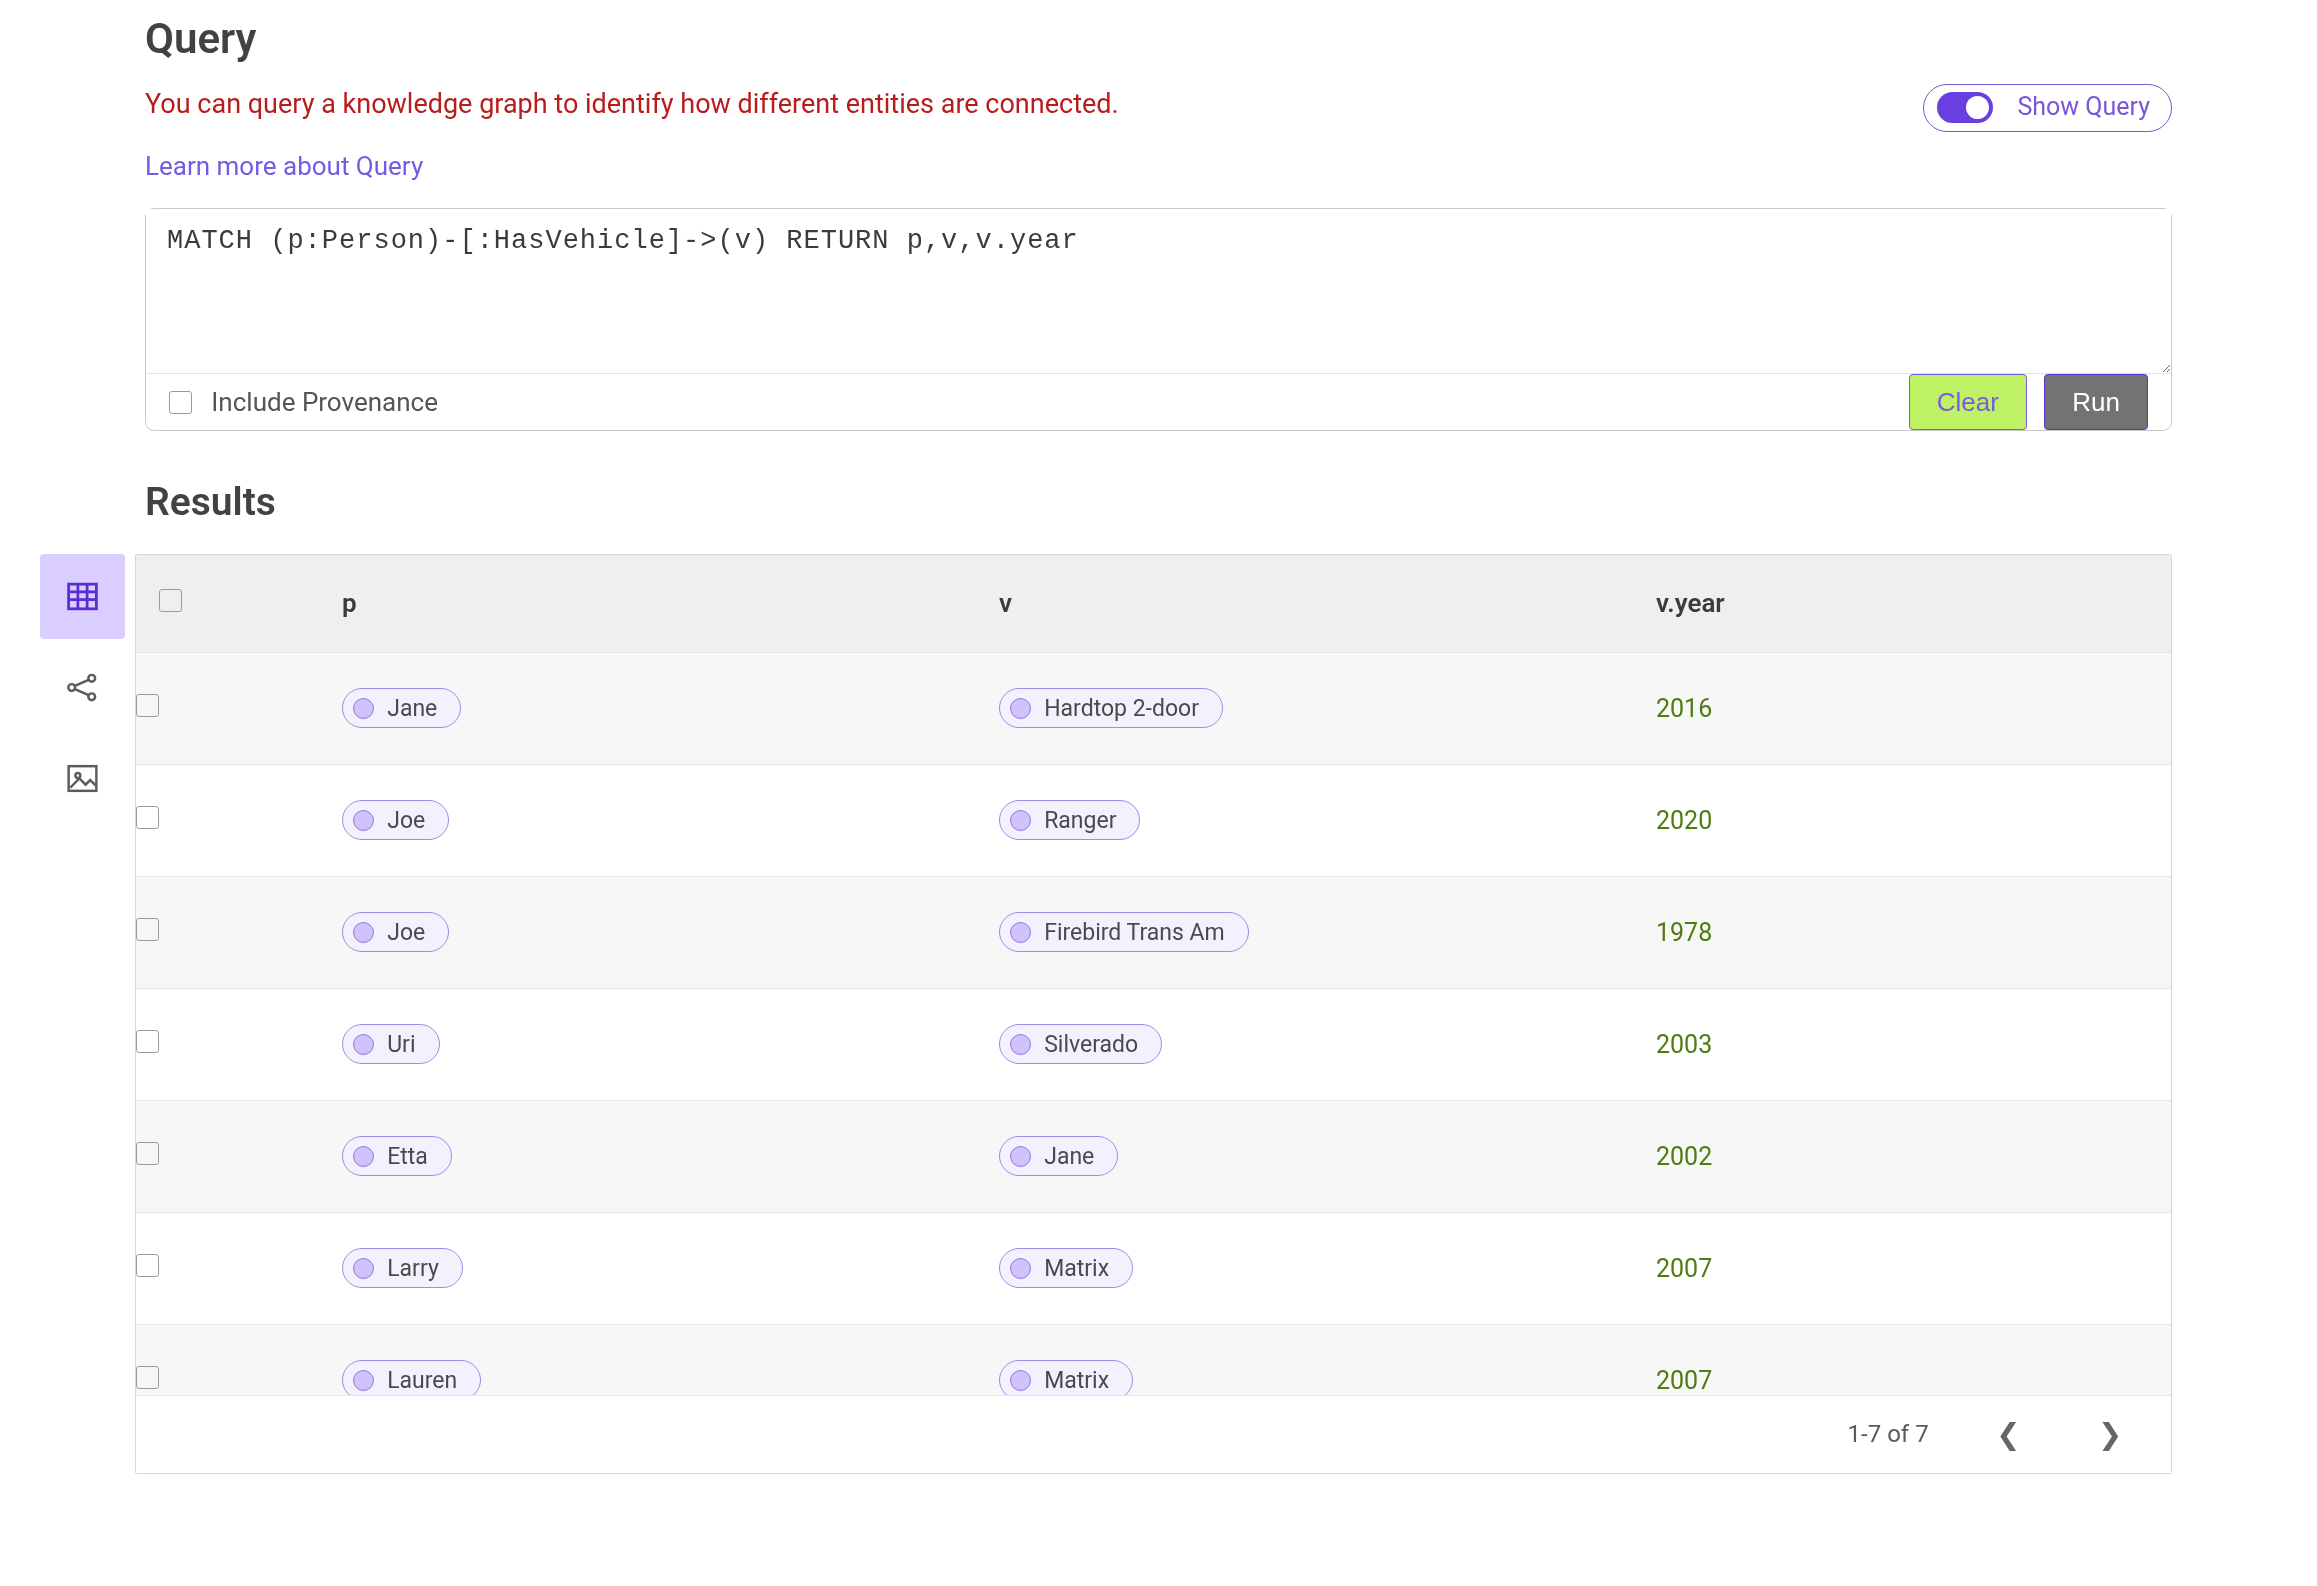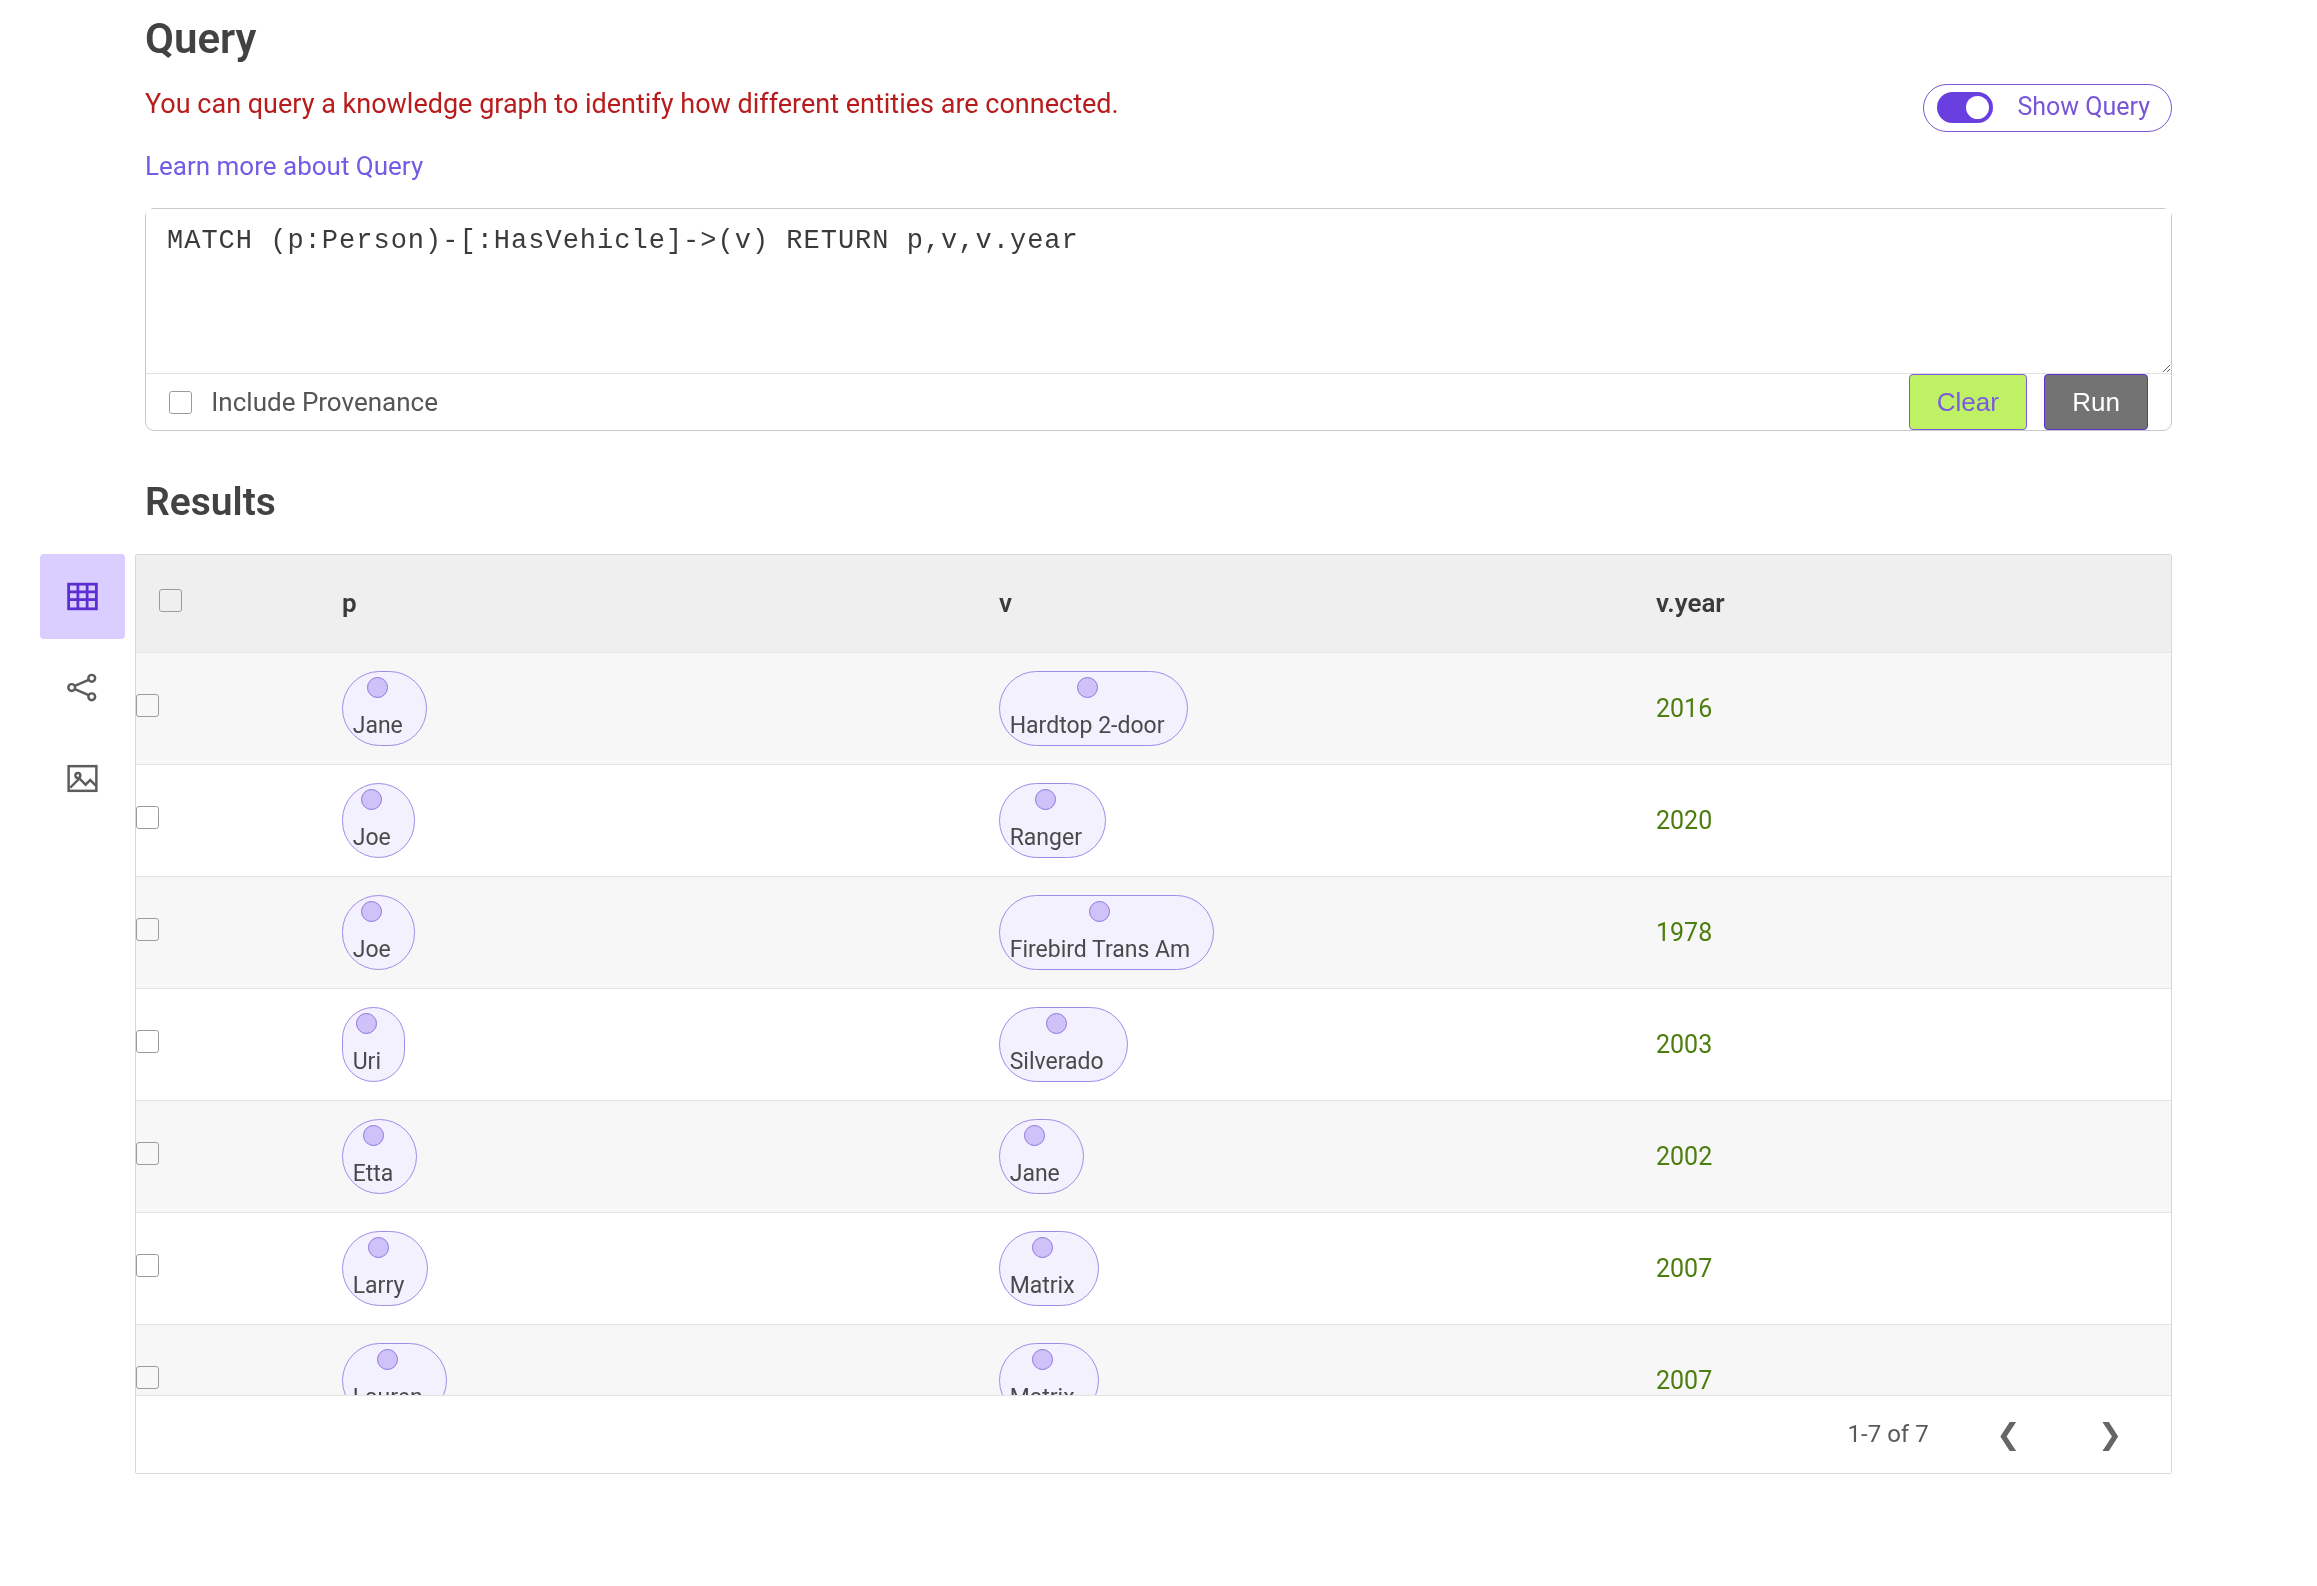--- a/index.html
+++ b/index.html
@@ -202,21 +202,20 @@
     display: inline-flex;
     align-items: center;
     border: 1.5px solid #a18be8;
     background: #f4f1ff;
     border-radius: 965px;
     padding: 5.8px 23px 5.8px 9.7px;
     gap: 13.5px;
     color: #4a4a4a;
     font-size: 23px;
     cursor: pointer;
-    flex-direction: column;
   }
   .entity-dot {
     width: 21px; height: 21px;
     border-radius: 50%;
     border: 1.9px solid #8e75e0;
     background: #cfc2f8;
   }
   .plain-cell { color: #4d7c0f; font-size: 25px; }
 
   .pager {

